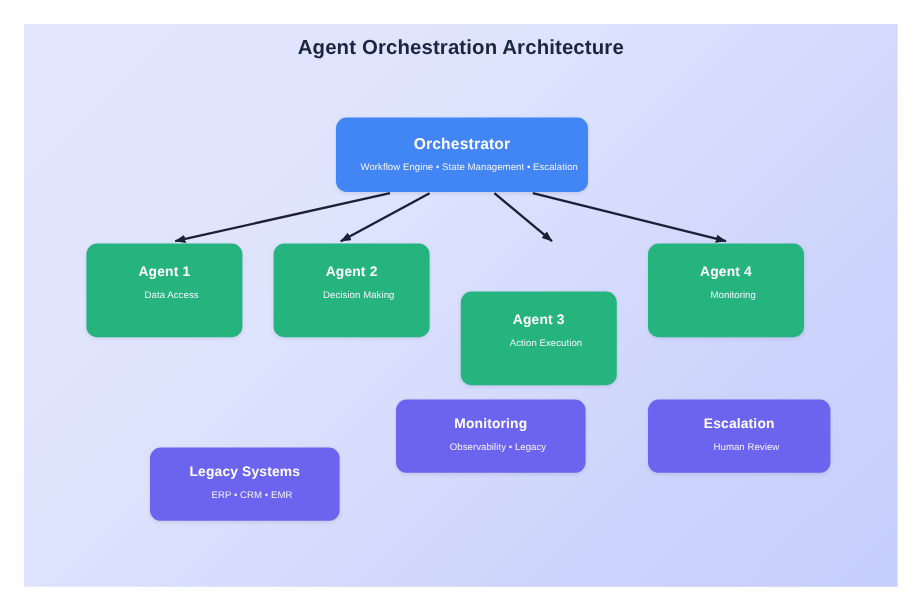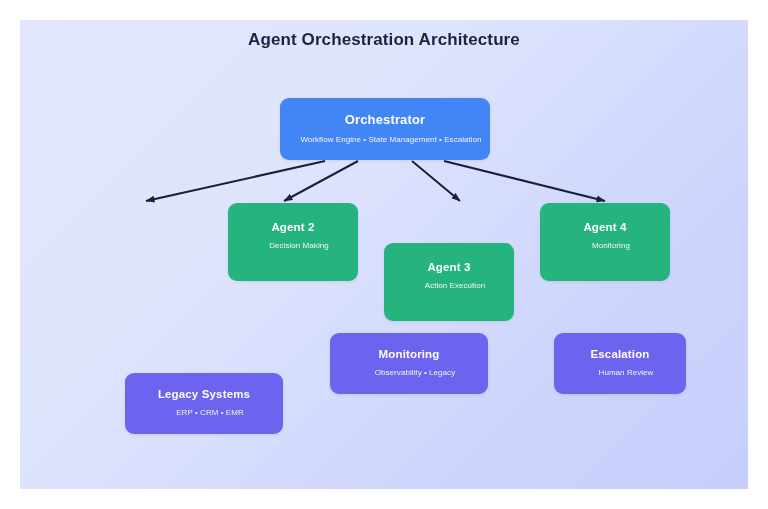--- a/index.html
+++ b/index.html
@@ -81,21 +81,21 @@
   #node-agent-4 { left: 520px; }
   
   .support-node {
     top: 313px;
     height: 61px;
     background: #6c63ef;
     padding-top: 15px;
   }
   #node-legacy-systems { left: 105px; width: 158px; margin-top: 40px; }
   #node-monitoring     { left: 310px; width: 158px; }
-  #node-escalation     { left: 520px; width: 132px; margin-left: 14px; }
+  #node-escalation     { left: 520px; width: 152px; }
 
   #arrow-layer {
     position: absolute;
     left: 0;
     top: 0;
     width: 728px;
     height: 469px;
     pointer-events: none;
   }
 </style>
@@ -116,20 +116,24 @@
     <line x1="338" y1="141" x2="264" y2="181" stroke="#1a2035" stroke-width="2" marker-end="url(#arrowhead)"></line>
     <line x1="392" y1="141" x2="440" y2="181" stroke="#1a2035" stroke-width="2" marker-end="url(#arrowhead)"></line>
     <line x1="424" y1="141" x2="585" y2="181" stroke="#1a2035" stroke-width="2" marker-end="url(#arrowhead)"></line>
   </svg>
 
   <div class="node" id="node-orchestrator">
     <div class="node-title">Orchestrator</div>
     <div class="node-sub">Workflow Engine • State Management • Escalation</div>
   </div>
 
+  <div class="node agent-node" id="node-agent-1">
+    <div class="node-title">Agent 1</div>
+    <div class="node-sub">Data Access</div>
+  </div>
 
   <div class="node agent-node" id="node-agent-2">
     <div class="node-title">Agent 2</div>
     <div class="node-sub">Decision Making</div>
   </div>
 
   <div class="node agent-node" id="node-agent-3">
     <div class="node-title">Agent 3</div>
     <div class="node-sub">Action Execution</div>
   </div>

